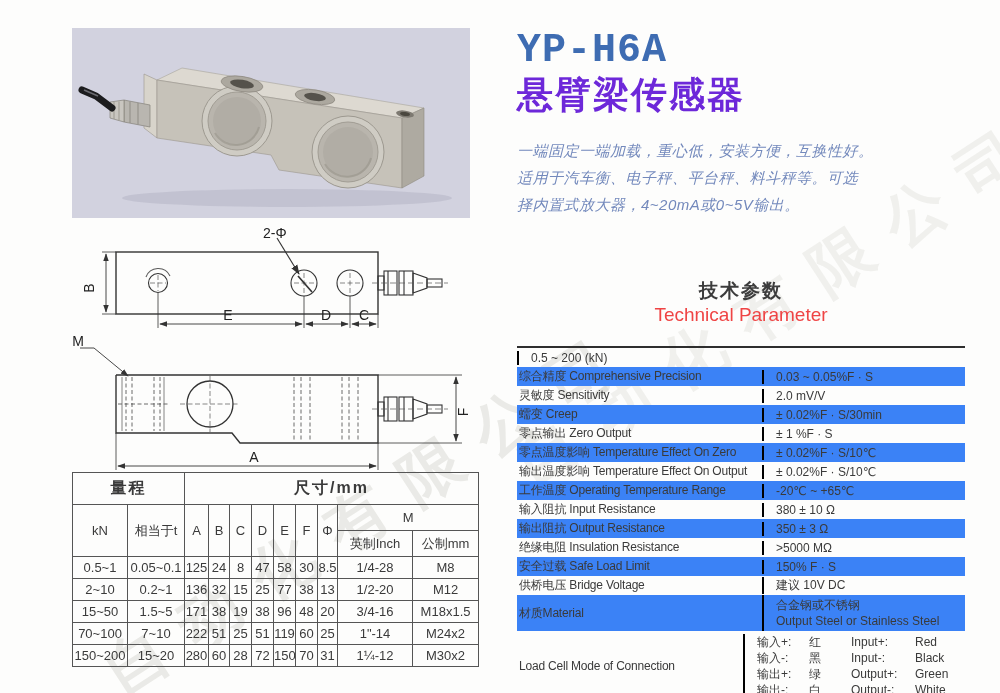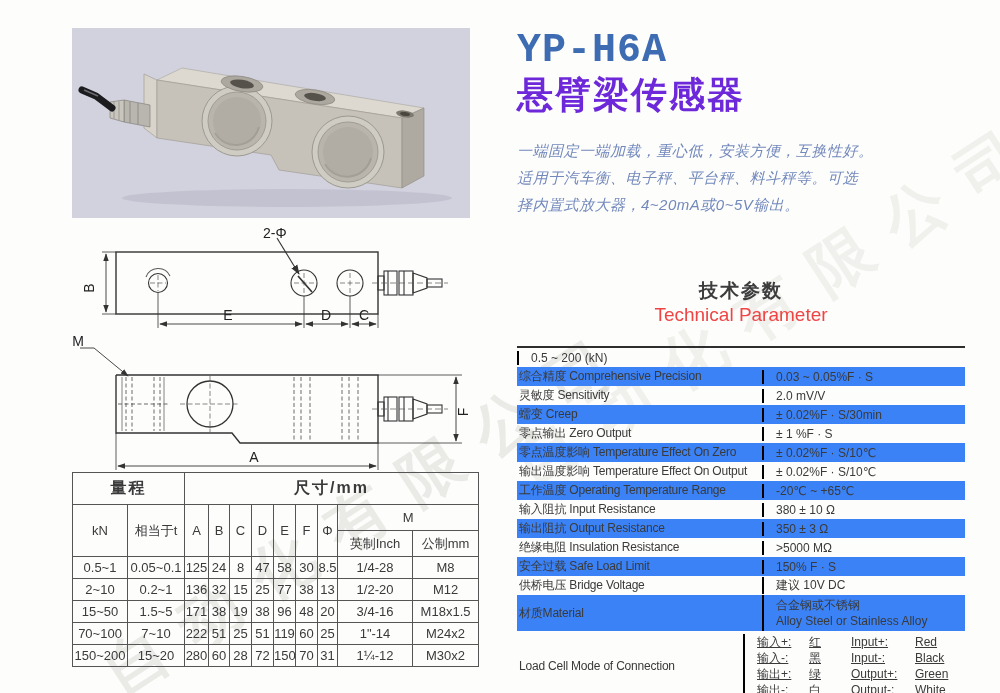--- a/index.html
+++ b/index.html
@@ -32,21 +32,21 @@
   .tech-rule-bottom{border-top:2.5px solid #2e2e2e;margin-top:2px;}
   .trow{display:flex;align-items:center;min-height:19px;font-size:12px;}
   .trow.alt{background:#3b82f6;align-items:center;}
   .trow .tl{width:243px;padding-left:2px;letter-spacing:-0.2px;}
   .trow .tv{flex:1;padding-left:12px;border-left:2px solid #000000;}
   .trow.tall{min-height:36px;}
   .trow .two-line{line-height:16px;padding-top:2px;padding-bottom:2px;}
   .trow.conn{min-height:70px;align-items:center;}
   .conn-grid{display:flex;flex-direction:column;line-height:16px;font-size:12px;padding-left:12px;}
   .conn-line{display:flex;}
-  .conn-line span{display:inline-block;text-decoration:underline;}
+  .conn-line span{display:inline-block;}
   .c-cn{width:52px;}
   .c-cnv{width:42px;}
   .c-en{width:64px;}
   .c-env{width:50px;}
   
   #drawing{left:58px;top:226px;width:420px;height:248px;z-index:2;}
   
   #dimtable{left:72px;top:472px;width:406px;z-index:2;border-collapse:collapse;table-layout:fixed;background:rgba(255,255,255,0.0);}
   #dimtable td,#dimtable th{border:1px solid #555;text-align:center;vertical-align:middle;font-weight:normal;padding:0;overflow:hidden;}
   #dimtable .h1{font-size:16px;font-weight:bold;height:31px;letter-spacing:2px;}
@@ -173,21 +173,21 @@
     <span class="tv">150% F · S</span>
   </div>
   <div class="trow">
     <span class="tl">供桥电压 Bridge Voltage</span>
     <span class="tv">建议 10V DC</span>
   </div>
   <div class="trow alt tall">
     <span class="tl">材质Material</span>
     <span class="tv two-line">
       <div>合金钢或不锈钢</div>
-      <div>Alloy Steel or Stainless Alloy</div>
+      <div>Output Steel or Stainless Steel</div>
     </span>
   </div>
   <div class="trow conn">
     <span class="tl">
       <div>Load Cell Mode of Connection</div>
     </span>
     <span class="tv" style="padding-left:0;">
       <div class="conn-grid">
         <div class="conn-line">
           <span class="c-cn">输入+:</span>

